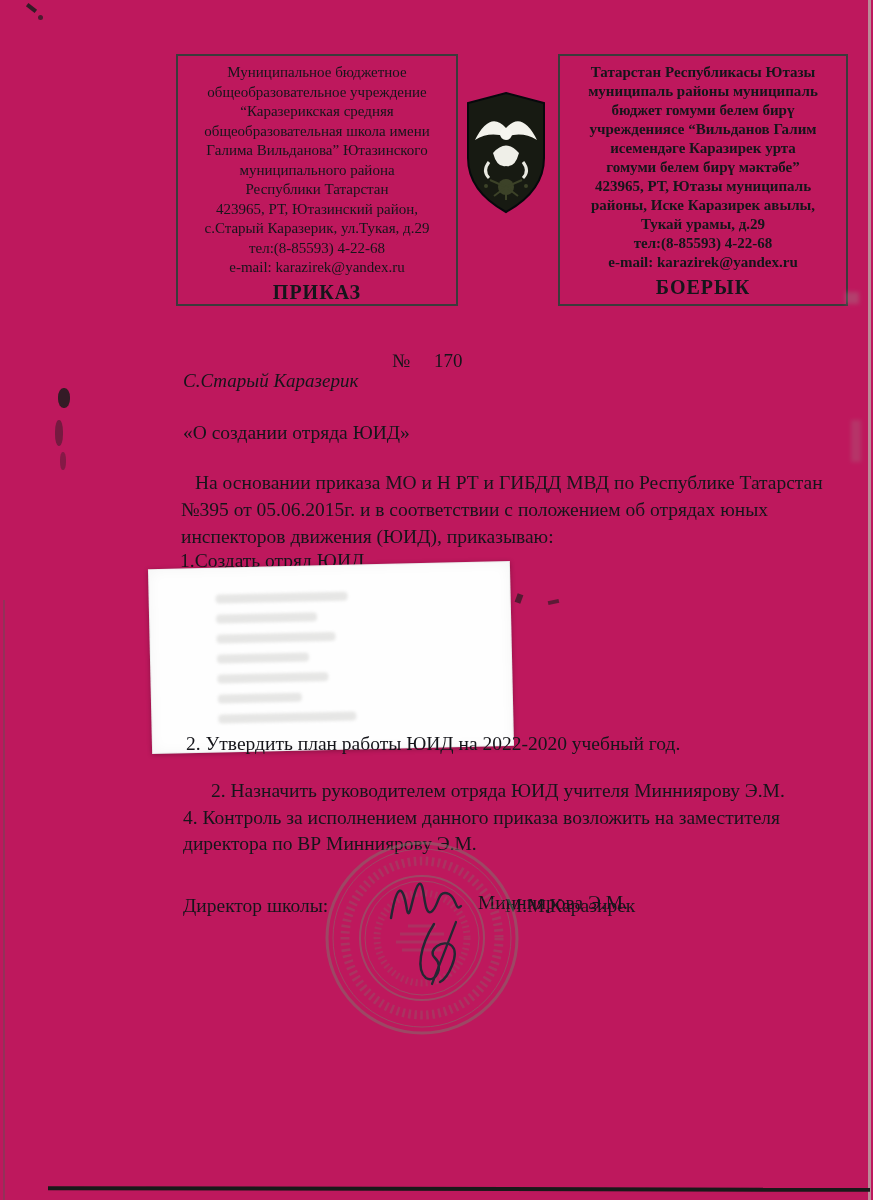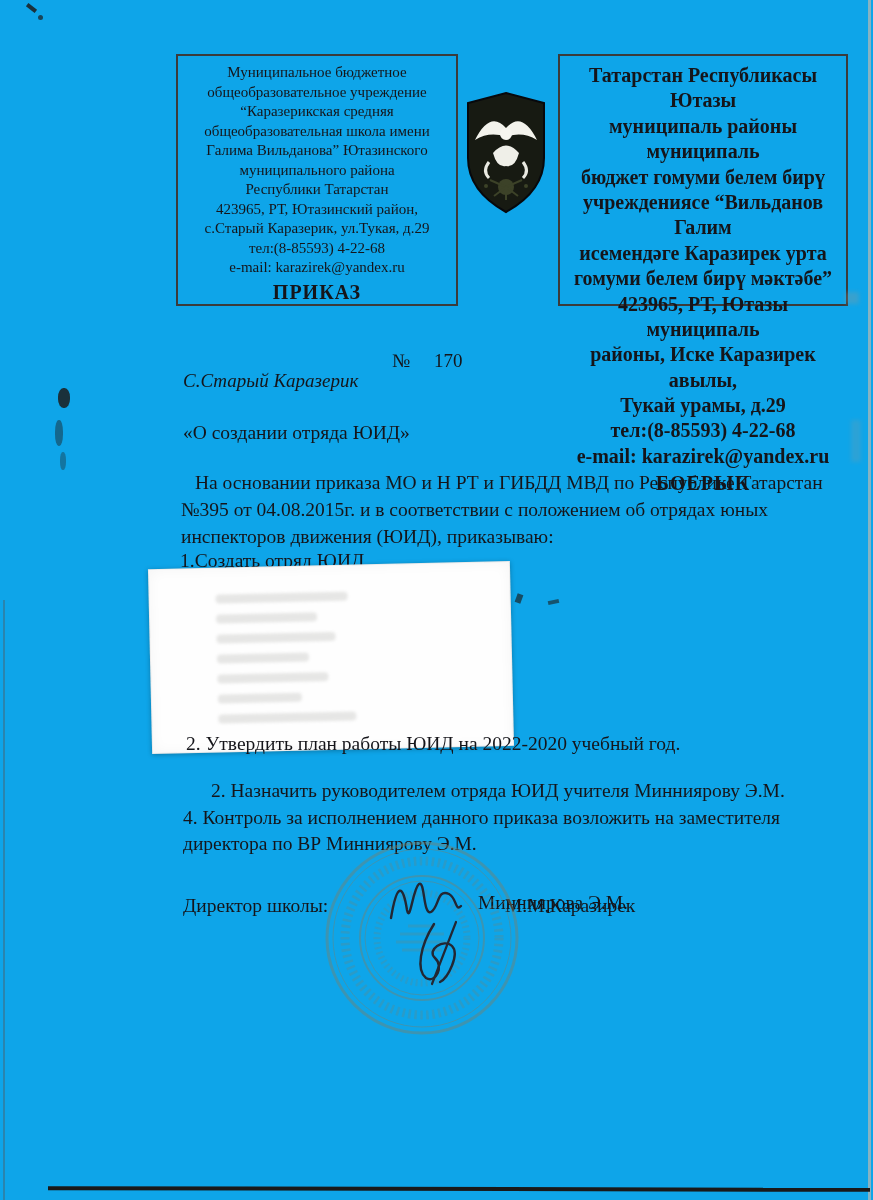--- a/index.html
+++ b/index.html
@@ -1,31 +1,31 @@
 <!DOCTYPE html>
 <html><head>
 <meta charset="utf-8">
 <style>
   html,body { margin:0; padding:0; background:#d8d8d4; }
   .page {
     position:relative; width:873px; height:1200px; margin:0 auto;
-    background:#0ea5e9; overflow:hidden; color:#15151a;
+    background:#be185d; overflow:hidden; color:#15151a;
     font-family:"Liberation Serif", serif;
   }
   .abs { position:absolute; }
   
   .lh-cell {
     position:absolute; top:54px; height:252px; box-sizing:border-box;
     border:2px solid #3b3b3b; text-align:center;
     padding:7px 4px 4px 4px;
   }
   .lh-left  { left:176px; width:282px; }
   .lh-right { left:558px; width:290px; }
   .lh-text { font-size:15px; line-height:1.3; white-space:pre-line; }
-  .lh-right .lh-text { font-weight:bold; font-size:20px; line-height:1.27;text-align:center; }
+  .lh-right .lh-text { font-weight:bold; font-size:15px; line-height:1.27;text-align:center; }
   .lh-title { font-size:20px; font-weight:bold; letter-spacing:1px; margin-top:3px; }
   .emblem { position:absolute; left:456px; top:90px; width:100px; height:126px; }
   
   .meta { font-size:19px; white-space:pre; }
   .place { left:183px; top:370px;font-style:italic; }
   .num-label { left:392px; top:350px; }
   .num-value { left:434px; top:350px; }
   .date { right:28px; top:350px; }
   
   .subject { left:183px; top:422px; font-size:19.5px; }
@@ -124,21 +124,21 @@
 тел:(8-85593) 4-22-68
 e-mail: karazirek@yandex.ru</div>
     <div class="lh-title">БОЕРЫК</div>
   </div>
 
   <div class="abs meta place">С.Старый Каразерик</div>
   <div class="abs meta num-label">№</div>
   <div class="abs meta num-value">170</div>
 
   <div class="abs subject">«О создании отряда ЮИД»</div>
-  <div class="abs para">На основании приказа МО и Н РТ и ГИБДД МВД по Республике Татарстан №395 от 04.08.2015г. и в соответствии с положением об отрядах юных инспекторов   движения (ЮИД),  приказываю:</div>
+  <div class="abs para">На основании приказа МО и Н РТ и ГИБДД МВД по Республике Татарстан №395 от 05.06.2015г. и в соответствии с положением об отрядах юных инспекторов   движения (ЮИД),  приказываю:</div>
   <div class="abs item item1">1.Создать отряд ЮИД</div>
 
   <div class="abs overlay">
     <div class="ghost-line" style="top:26px;  width:132px;"></div>
     <div class="ghost-line" style="top:46px;  width:101px;"></div>
     <div class="ghost-line" style="top:66px;  width:119px;"></div>
     <div class="ghost-line" style="top:86px;  width:92px;"></div>
     <div class="ghost-line" style="top:106px; width:111px;"></div>
     <div class="ghost-line" style="top:126px; width:84px;"></div>
     <div class="ghost-line" style="top:146px; width:138px;"></div>

